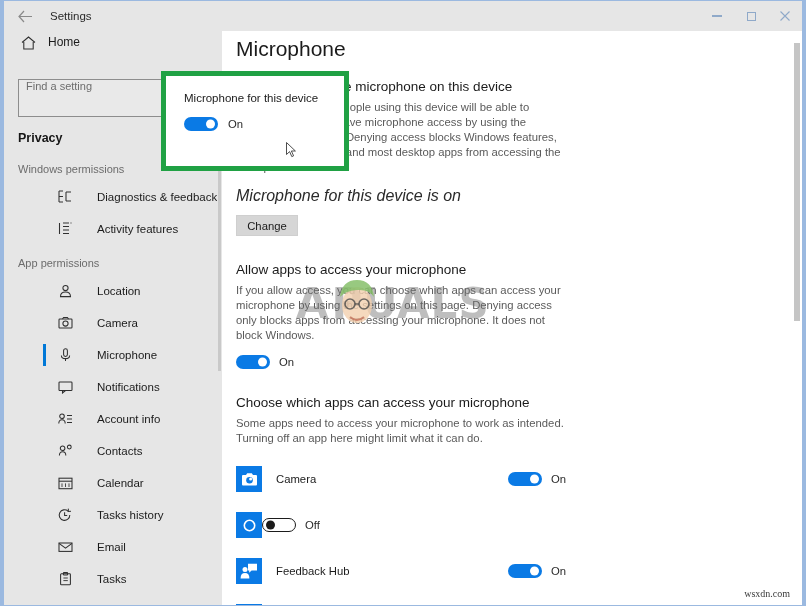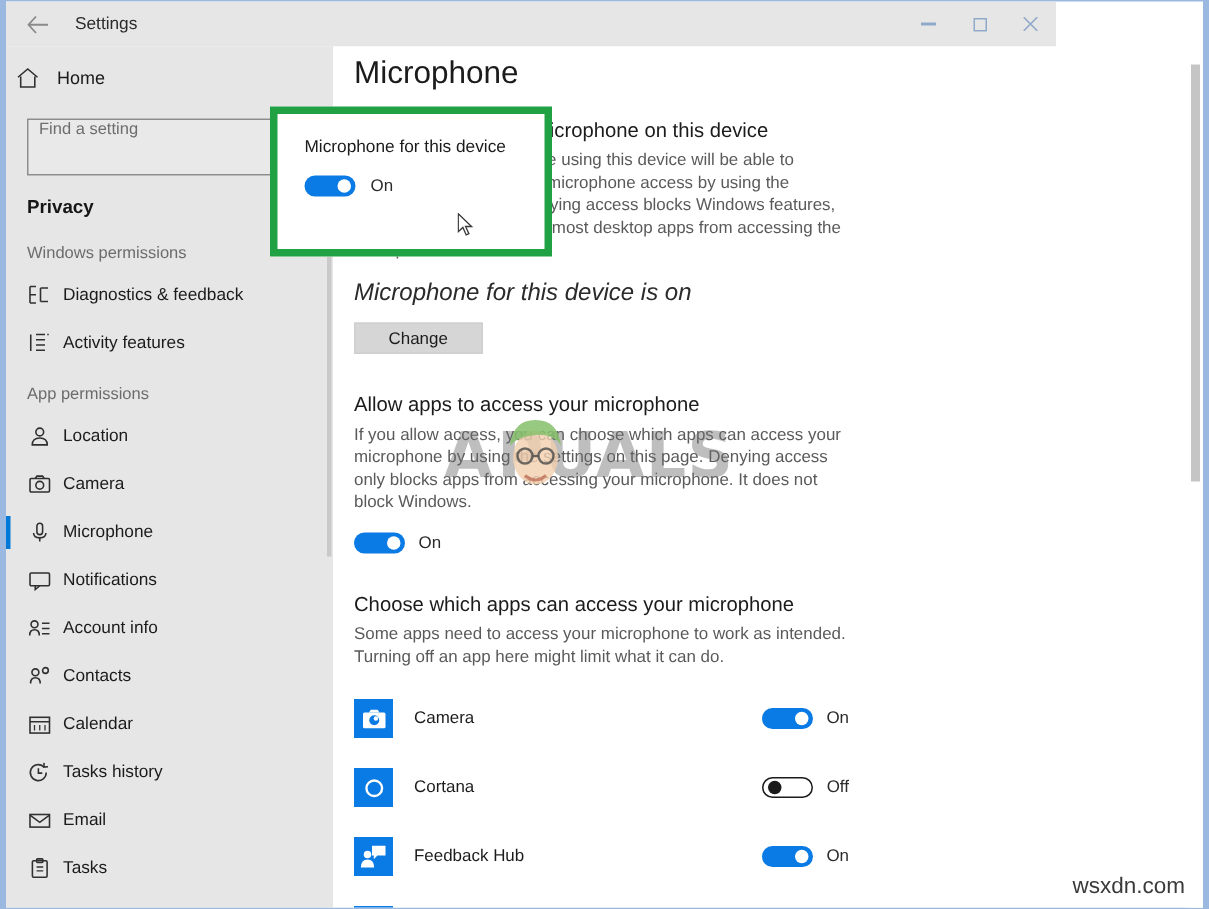--- a/index.html
+++ b/index.html
@@ -16,21 +16,21 @@
     border-left: 4px solid #9bb9e0;
     border-right: 4px solid #9bb9e0;
     border-top: 1px solid #9bb9e0;
     border-bottom: 1px solid #9bb9e0;
     overflow: hidden;
   }
 
   
   .titlebar {
     position: absolute; top: 0; left: 0;
-    width: 700px; height: 30px;
+    width: 798px; height: 30px;
     background: #e6e6e6;
     display: flex; align-items: center;
   }
   .back-btn {
     width: 42px; height: 30px;
     display: flex; align-items: center; justify-content: center;
     color: #8a8a8a; font-size: 15px;
   }
   .titlebar-title {
     font-size: 11.5px; color: #2b2b2b;
@@ -52,22 +52,22 @@
     width: 10px; height: 1.4px; background: #8fa9c9;
   }
 
   
   .sidebar {
     position: absolute; left: 0; top: 30px;
     width: 218px; height: 576px;
     background: #e6e6e6;
   }
   .nav-home {
-    display: flex; align-items: center;
-    height: 34px; padding-left: 6px; gap: 12px;
+    display: flex; 
+    height: 34px; padding-left: 16px; gap: 12px;
     font-size: 12px; color: #1b1b1b;
     margin-top: 4px;
   }
   .search-wrap { padding: 10px 14px 0 14px; }
   .search-box {
     width: 190px; height: 38px;
     background: #e9e9e9;
     border: 1px solid #8d8d8d;
     font-size: 11px; color: #6d6d6d;
     padding-left: 7px;
@@ -77,22 +77,22 @@
     padding: 14px 0 6px 14px;
     font-size: 12.5px; font-weight: bold; color: #161616;
   }
   .group-label {
     padding: 12px 0 6px 14px;
     font-size: 11px; color: #6c6c6c;
   }
   .nav-item {
     position: relative;
     display: flex; align-items: center;
-    height: 32px; padding-left: 14px; gap: 8px;
-    font-size: 11.5px; color: #1b1b1b;
+    height: 32px; padding-left: 14px; gap: 24px;
+    font-size: 11.5px; color: #1b1b1b; margin-left: 39px;
   }
   .nav-item.selected::before {
     content: ""; position: absolute; left: 0; top: 5px;
     width: 3px; height: 22px; background: #0078d7;
   }
   .nav-icon {
     width: 16px; height: 16px;
     display: flex; align-items: center; justify-content: center;
     color: #303030; flex: 0 0 16px;
   }
@@ -120,21 +120,21 @@
   }
   .body-text {
     font-size: 11.3px; color: #5a5a5a; line-height: 15px;
   }
   .status-text {
     font-size: 16px; color: #2b2b2b; margin-top: 12px; font-style: italic;
   }
   .change-btn {
     margin-top: 10px;
     display: inline-flex; align-items: center; justify-content: center;
-    min-width: 62px; height: 21px; padding: 0 22px;
+    min-width: 62px; height: 21px; padding: 0 10px;
     background: #d6d6d6; border: 1px solid #cfcfcf;
     font-size: 11.3px; color: #1b1b1b;
   }
   .block { margin-top: 26px; }
 
   
   .toggle-row { display: flex; align-items: center; gap: 9px; margin-top: 12px; }
   .switch {
     width: 34px; height: 14px; border-radius: 7px;
     position: relative; flex: 0 0 34px;
@@ -178,21 +178,21 @@
     position: absolute; right: 0; top: 0;
     width: 5px; height: 576px; background: #e6e6e6;
   }
   .sb-sidebar-thumb {
     position: absolute; right: 1px; top: 140px;
     width: 3px; height: 200px; background: #c9c9c9;
   }
 
   
   .callout {
-    position: absolute; left: 176px; top: 70px;
+    position: absolute; left: 157px; top: 70px;
     width: 188px; height: 100px;
     background: #ffffff;
     border: 5px solid #20a144;
     z-index: 40;
   }
   .callout-title {
     font-size: 11.5px; color: #1b1b1b;
     margin: 16px 0 0 18px;
   }
   .callout-toggle {
@@ -215,23 +215,23 @@
     font-size: 42px; font-weight: bold; letter-spacing: 1px;
     color: rgba(110,110,110,0.45);
     font-family: "DejaVu Sans", sans-serif;
   }
   .wm-face {
     position: absolute; left: 35px; top: -4px;
     width: 52px; height: 56px;
   }
   .wm-wsxdn {
     position: absolute; right: 12px; bottom: 6px;
-    font-size: 15px; color: #3a3a3a;
+    font-size: 10px; color: #3a3a3a;
     z-index: 50;
-    font-family: Liberation Sans, sans-serif;
+    font-family: Liberation Serif, serif;
   }
 </style>
 </head>
 <body>
 
 <div id="app">
 
   <div class="titlebar">
     <div class="back-btn">
       <svg width="15" height="13" viewBox="0 0 15 13">
@@ -452,23 +452,20 @@
                 </div>
                 <span class="toggle-label">On</span>
               </div>
             </div>
             <div class="app-row">
               <div class="app-icon">
                 <svg width="17" height="17" viewBox="0 0 17 17">
                   <circle cx="8.5" cy="8.5" r="5.2" fill="none" stroke="#fff" stroke-width="1.6"></circle>
                 </svg>
               </div>
-              <div class="app-text">
-                <div class="app-name">Cortana</div>
-              </div>
               <div class="app-toggle">
                 <div class="switch off">
                   <span class="knob"></span>
                 </div>
                 <span class="toggle-label">Off</span>
               </div>
             </div>
             <div class="app-row">
               <div class="app-icon">
                 <svg width="18" height="16" viewBox="0 0 18 16">

